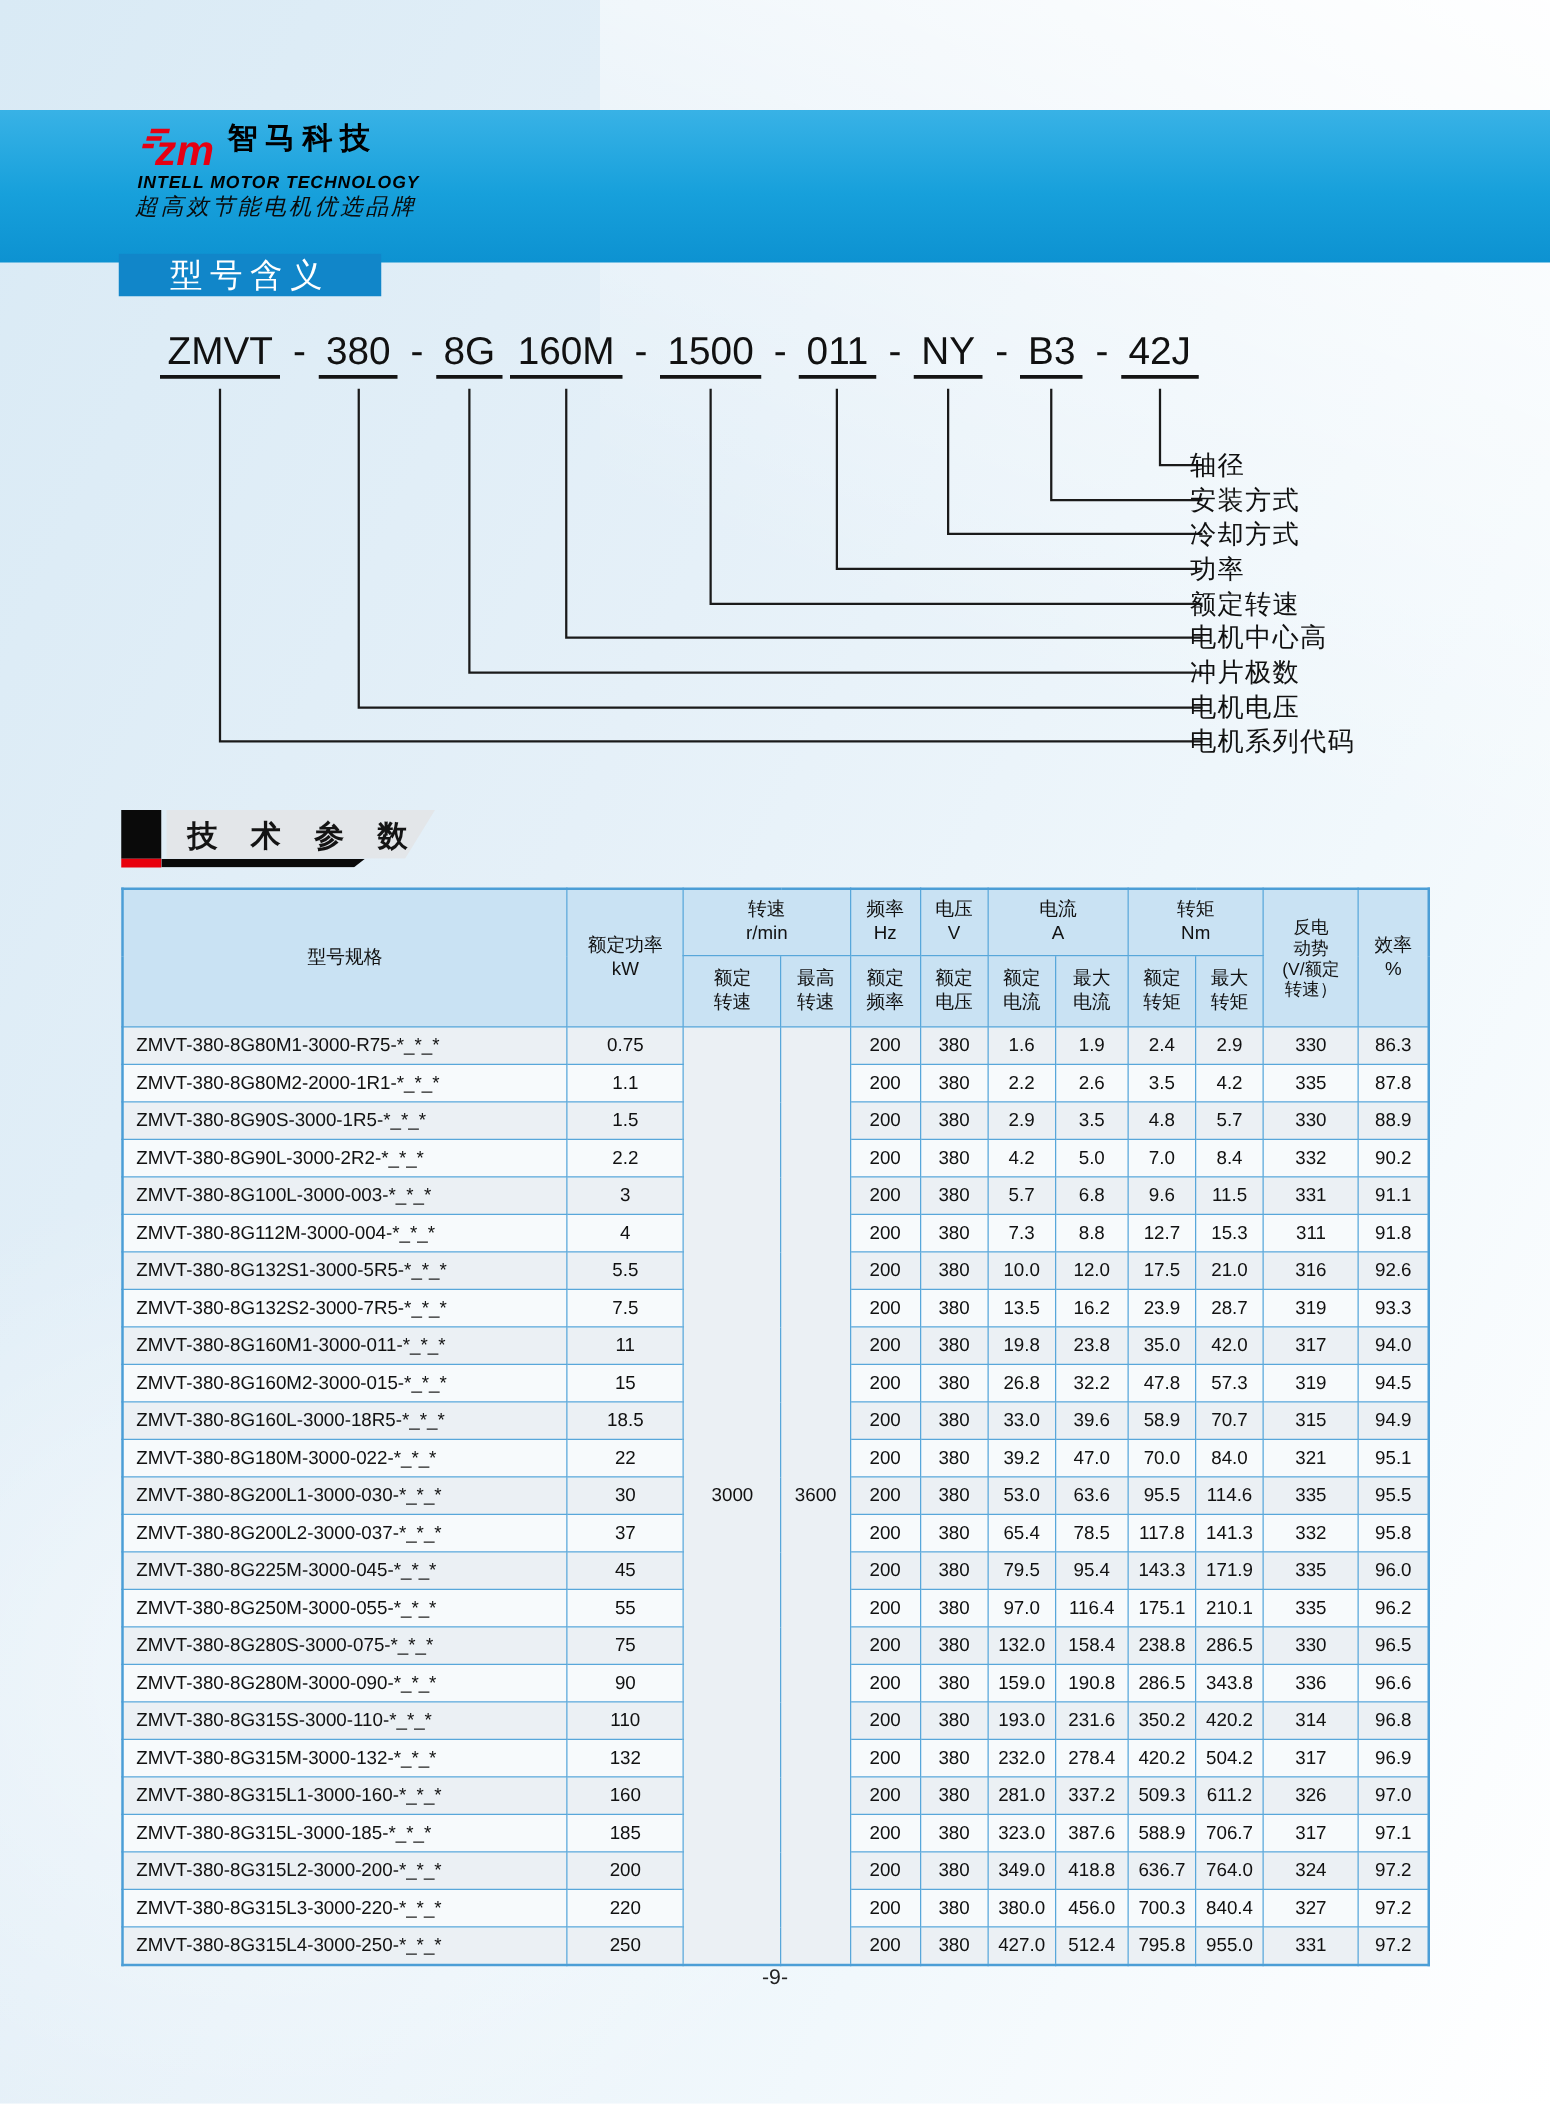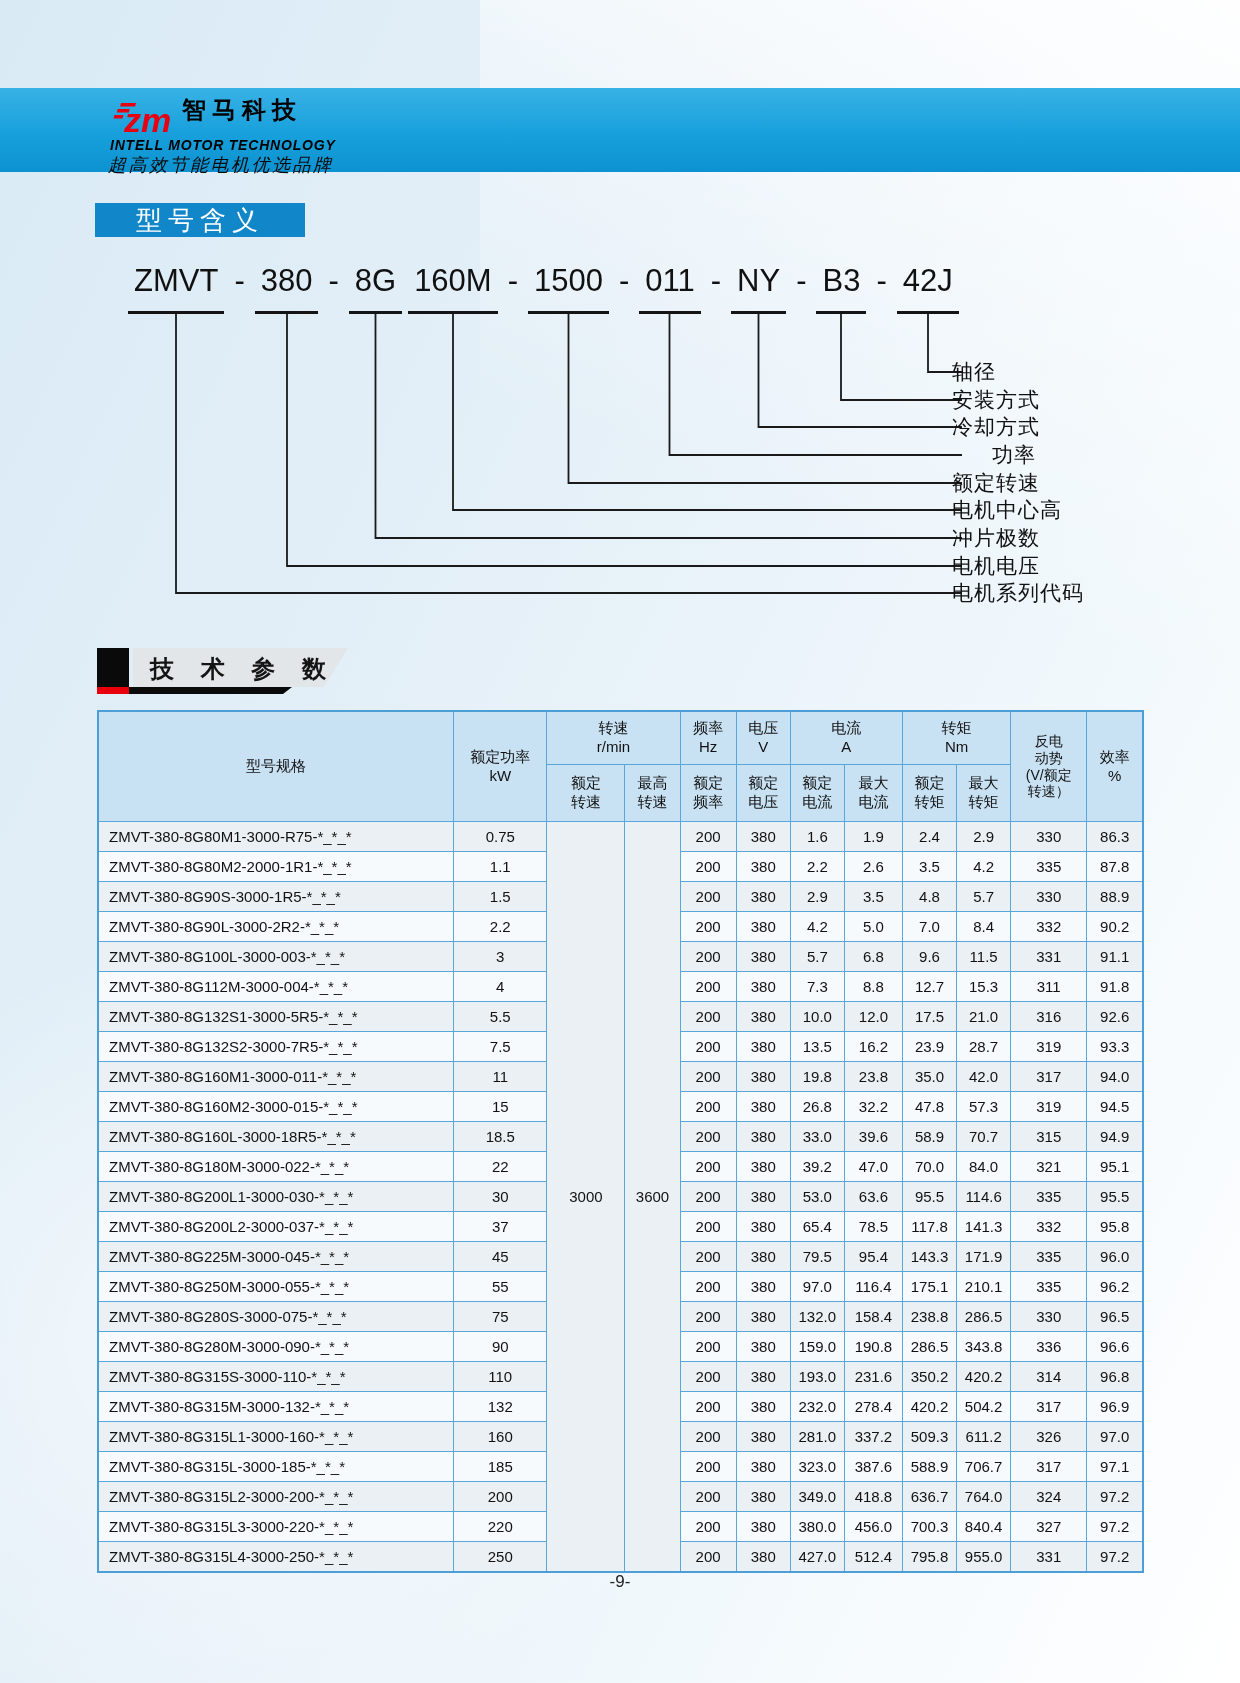--- a/index.html
+++ b/index.html
@@ -6,33 +6,33 @@
   .page{
     position:relative;width:1240px;height:1683px;overflow:hidden;
     font-family:"Liberation Sans",sans-serif;color:#1a1a1a;
     background:linear-gradient(115deg,#d9eaf5 0%,#e5f0f8 38%,#f1f8fc 70%,#ffffff 100%);
   }
   .bg-streak{position:absolute;top:0;right:0;width:760px;height:980px;
     background:linear-gradient(203deg,rgba(255,255,255,0.95) 0%,rgba(255,255,255,0) 55%);}
   .bg-curve{position:absolute;left:-260px;top:930px;width:1000px;height:820px;border-radius:50%;
     background:radial-gradient(closest-side,rgba(255,255,255,0.55),rgba(255,255,255,0));}
   
-  .band{position:absolute;left:0;top:88px;width:1240px;height:84px;
+  .band{position:absolute;left:0;top:88px;width:1240px;height:122px;
     background:linear-gradient(180deg,#38b2e6 0%,#17a0db 55%,#0d92d1 100%);}
   .logo-mark{position:absolute;left:106px;top:10px;}
   .brand-cn{position:absolute;left:182px;top:6px;font-size:24px;font-weight:bold;color:#000;letter-spacing:6px;}
   .brand-en{position:absolute;left:110px;top:49px;font-size:14px;font-weight:bold;font-style:italic;color:#000;letter-spacing:0.8px;}
   .brand-slogan{position:absolute;left:108px;top:65px;font-size:18px;font-style:italic;color:#0a0a0a;letter-spacing:2.5px;}
   
   .sec1{position:absolute;left:95px;top:203px;width:210px;height:34px;background:#1186c9;color:#fff;
     font-size:26px;letter-spacing:6px;display:flex;align-items:center;justify-content:center;}
   
   .model-line{position:absolute;left:128px;top:263px;display:flex;align-items:baseline;
     font-size:31px;color:#111;white-space:nowrap;}
-  .seg{border-bottom:3px solid #141414;padding:0 6px 12px 6px;text-align:center;}
+  .seg{border-bottom:3px solid #141414;padding:0 6px 1px 6px;text-align:center;}
   .seg+.seg{margin-left:6px;}
   .dash{margin:0 10px;padding-bottom:7px;}
   .diag-svg{position:absolute;left:0;top:0;width:1240px;height:660px;pointer-events:none;}
   .diag-svg path{stroke:#1a1a1a;stroke-width:1.8;fill:none;}
   .diag-label{position:absolute;left:952px;transform:translateY(-50%);font-size:21px;color:#111;letter-spacing:1px;white-space:nowrap;}
   
   .sec2{position:absolute;left:97px;top:648px;width:320px;height:50px;padding-left:48px;}
   .sec2-gray{position:absolute;left:36px;top:0px;width:215px;height:39px;background:#e3e6e9;
     clip-path:polygon(0 0,100% 0,calc(100% - 24px) 100%,0 100%);}
   .sec2-black{position:absolute;left:0;top:0;width:32px;height:39px;background:#0a0a0a;}
@@ -105,21 +105,21 @@
       <span class="seg">NY</span>
       <span class="dash">-</span>
       <span class="seg">B3</span>
       <span class="dash">-</span>
       <span class="seg">42J</span>
     </div>
   <div>
       <div class="diag-label" style="top: 372px;">轴径</div>
       <div class="diag-label" style="top: 400px;">安装方式</div>
       <div class="diag-label" style="top: 427px;">冷却方式</div>
-      <div class="diag-label" style="top: 455px; margin-left: 40px;">功率</div>
+      <div class="diag-label" style="top: 455px;">功率</div>
       <div class="diag-label" style="top: 483px;">额定转速</div>
       <div class="diag-label" style="top: 510px;">电机中心高</div>
       <div class="diag-label" style="top: 538px;">冲片极数</div>
       <div class="diag-label" style="top: 566px;">电机电压</div>
       <div class="diag-label" style="top: 593px;">电机系列代码</div>
     </div>
 
   <div class="sec2">
     <div class="sec2-gray"></div>
     <div class="sec2-black"></div>

